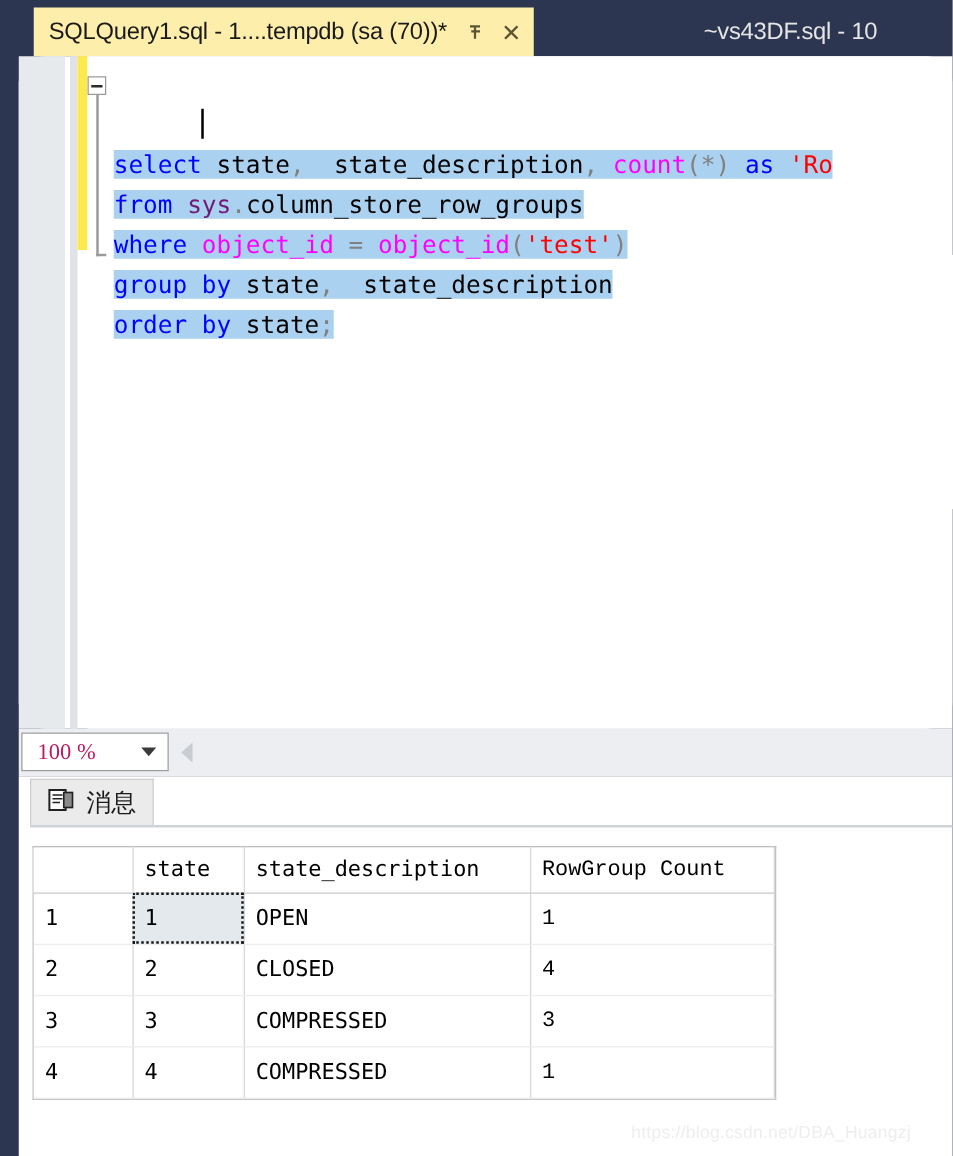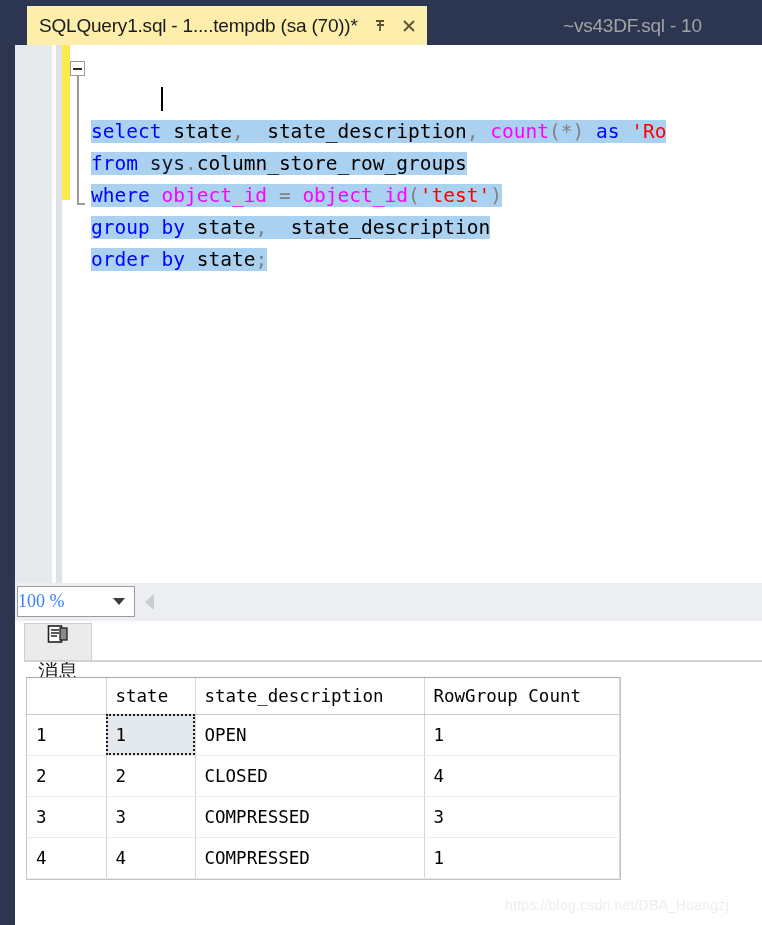--- a/index.html
+++ b/index.html
@@ -22,21 +22,21 @@
     display:flex;align-items:center;
     font-size:19px;
     box-sizing:border-box;
     white-space:nowrap;
   }
   .tab.active{
     left:27px;background:#fdeeac;color:#1a1a1a;
     padding:1px 10px 0 12px;
   }
   .tab.inactive{
-    left:null;background:transparent;color:#a3a3a3;
+    left:null;background:transparent;color:#e5e5e5;
   }
   .tab .tab-title{letter-spacing:-0.2px;}
   .tab-icons{display:flex;align-items:center;margin-left:14px;gap:13px;}
   .pin-icon,.close-icon{
     width:16px;height:16px;display:inline-block;position:relative;
     color:#5c5533;
   }
   .pin-icon svg,.close-icon svg{display:block;}
 
   
@@ -71,37 +71,37 @@
     font-family:"DejaVu Sans Mono","Liberation Mono",monospace;
     font-size:19.5px;
     line-height:32px;
     white-space:pre;
     color:#000000;
   }
   .code .ln{display:block;height:32px;}
   .sel{background:#aad1f0;}
   .kw{color:#0000ff;}
   .fn{color:#ff00ff;}
-  .sys{color:#0f172a;}
+  .sys{color:#701a75;}
   .str{color:#ff0000;}
   .pl{color:#000000;}
   .punct{color:#808080;}
   .caret{
     display:inline-block;width:2px;height:24px;background:#000;
     vertical-align:-5px;margin-right:-2px;
   }
 
   
   .splitarea{position:absolute;left:15px;top:583px;width:747px;height:38px;background:#eceef1;}
   .zoombox{
     position:absolute;left:17px;top:586px;width:118px;height:31px;
     background:#ffffff;border:1px solid #9c9c9c;box-sizing:border-box;
     display:flex;align-items:center;
   }
-  .zoomlabel{font-size:18px;color:#3b82f6;margin-left:0;font-family:"Liberation Serif",serif;}
+  .zoomlabel{font-size:18px;color:#be185d;margin-left:12px;font-family:"Liberation Serif",serif;}
   .zoomcaret{
     margin-left:auto;margin-right:9px;width:0;height:0;
     border-left:6px solid transparent;border-right:6px solid transparent;
     border-top:7px solid #3b3b3b;
   }
   .split-left-arrow{
     position:absolute;left:145px;top:594px;width:0;height:0;
     border-top:8px solid transparent;border-bottom:8px solid transparent;
     border-right:9px solid #c9ccd1;
   }
@@ -109,21 +109,21 @@
   
   .resultpane{position:absolute;left:15px;top:621px;width:747px;height:304px;background:#ffffff;}
   .restabs{position:absolute;left:9px;top:0px;height:40px;display:flex;align-items:flex-end;}
   .restab{
     height:38px;display:flex;align-items:center;gap:9px;
     padding:0 13px;box-sizing:border-box;font-size:20px;color:#1a1a1a;
     font-family:"DejaVu Sans","Liberation Sans",sans-serif;
     border:1px solid #c8c8c8;border-bottom:none;
   }
   .restab.active{background:#ffffff;border-color:#c2c2c2;}
-  .restab.inactive{background:#ebebeb;border-color:#cfcfcf;flex-direction:column;}
+  .restab.inactive{background:#ebebeb;border-color:#cfcfcf;}
   .restab-underline{
     position:absolute;left:9px;top:39px;width:738px;height:2px;background:#d0d3d6;
   }
   .ico{display:inline-block;}
 
   
   .grid{
     position:absolute;left:11px;top:56px;
     border:1px solid #c4c4c4;border-top:1px solid #a9a9a9;
     box-sizing:border-box;
@@ -136,21 +136,21 @@
     font-weight:normal;text-align:left;
     font-size:17.5px;color:#000;
     padding:0 0 0 9px;
     height:41px;vertical-align:middle;
     box-sizing:border-box;
   }
   table.rs th{height:36px;border-bottom:1px solid #c9c9c9;background:#fff;}
   table.rs th.c0,table.rs td.c0{width:79px;}
   table.rs th.c1,table.rs td.c1{width:89px;}
   table.rs th.c2,table.rs td.c2{width:229px;}
-  table.rs th.c3,table.rs td.c3{width:195px;border-right:1px solid #d6d6d6;}
+  table.rs th.c3,table.rs td.c3{width:195px;border-right:1px solid #d6d6d6;font-family:Liberation Mono, monospace;}
   td.rownum{color:#000;}
   td.focuscell{
     background:#e4e9ed;
     outline:2px dotted #1a1a1a;
     outline-offset:-2px;
   }
 
   .watermark{
     position:absolute;left:505px;top:897px;
     font-size:14px;color:#eeeeee;

